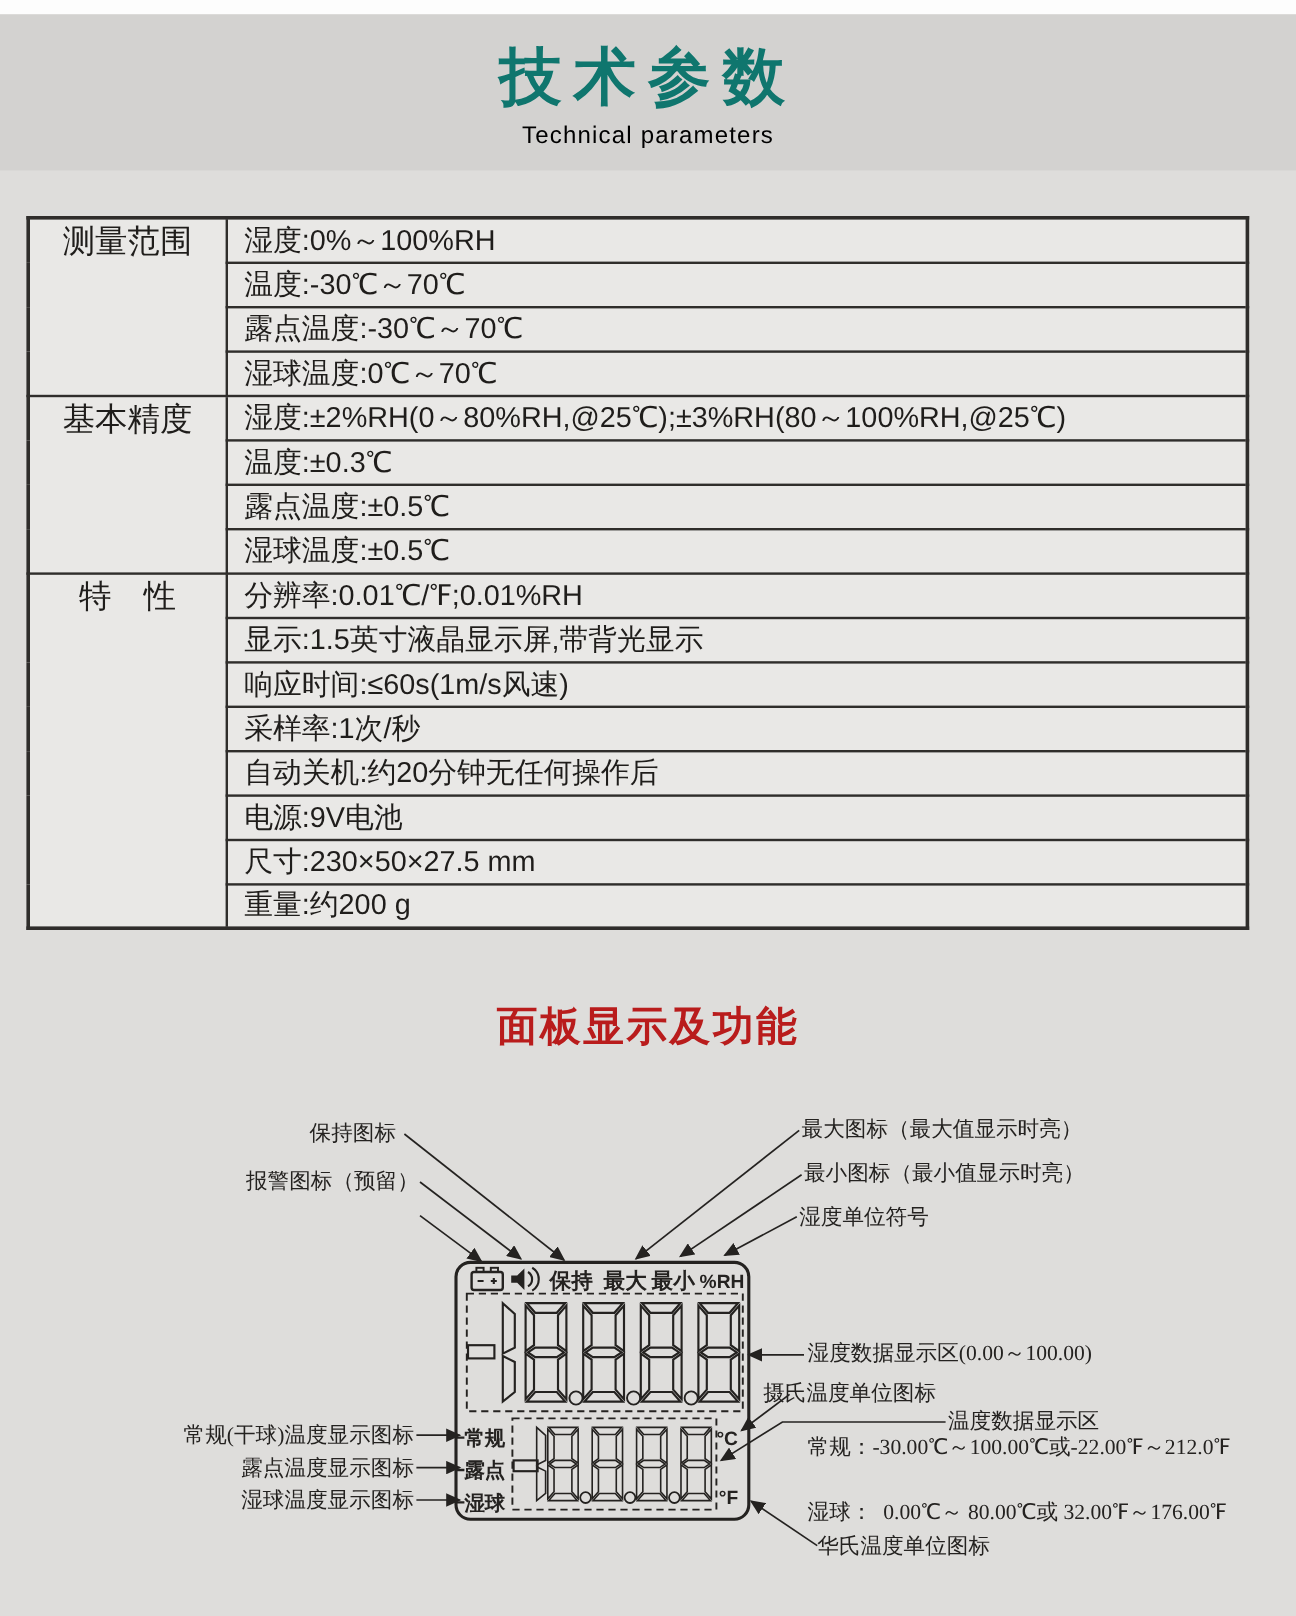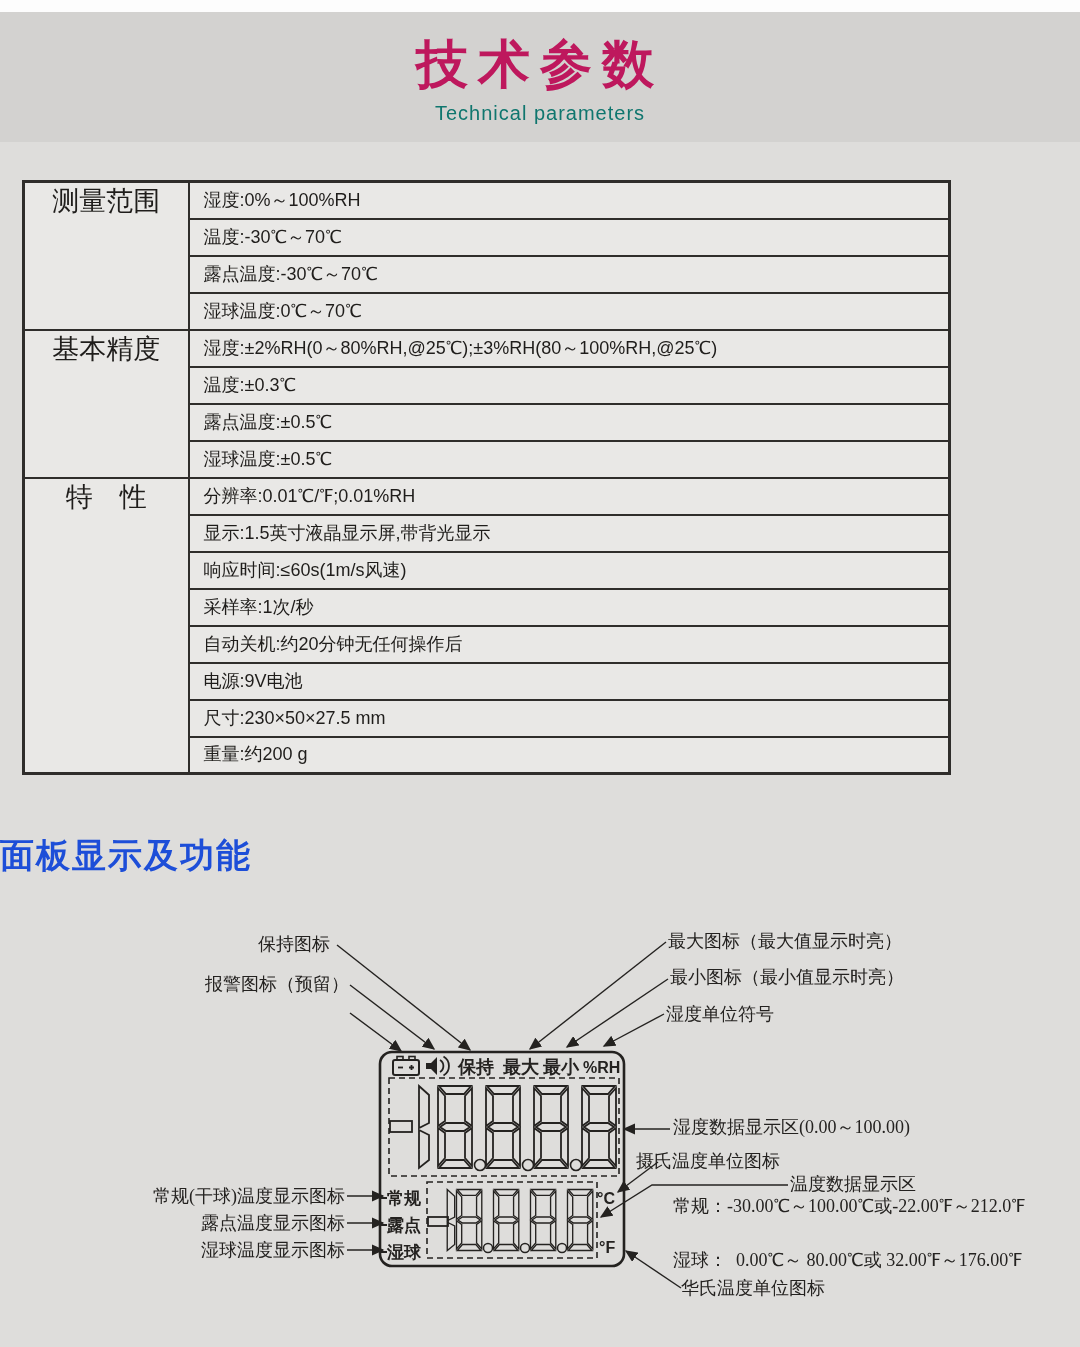--- a/index.html
+++ b/index.html
@@ -4,44 +4,44 @@
 <style>
   html,body{margin:0;padding:0;}
   body{
     width:1080px;height:1347px;position:relative;overflow:hidden;
     background:#dedddb;
     font-family:"Liberation Sans", sans-serif;
     color:#1f1d1b;
   }
   .top-strip{position:absolute;left:0;top:0;width:1080px;height:12px;background:#fdfdfd;}
   .header-band{position:absolute;left:0;top:12px;width:1080px;height:130px;background:#d3d2d0;text-align:center;}
-  .page-title{margin:0;padding-top:18px;font-size:52px;font-weight:bold;letter-spacing:10px;color:#be185d;}
-  .page-subtitle{margin:2px 0 0 0;font-size:20px;color:#0f766e;letter-spacing:1px;}
+  .page-title{margin:0;padding-top:18px;font-size:52px;font-weight:bold;letter-spacing:10px;color:#0f766e;}
+  .page-subtitle{margin:2px 0 0 0;font-size:20px;color:#000000;letter-spacing:1px;}
 
   .spec-table{
-    position:absolute;left:22px;top:180px;width:929px;
+    position:absolute;left:22px;top:180px;width:1019px;
     border-collapse:collapse;table-layout:fixed;
     background:#e9e8e6;
     padding-left:46px;
   }
   .spec-table td{
     border:2px solid #2f2d2b;
     height:37px;box-sizing:border-box;
-    font-size:18px;font-weight:500;line-height:33px;
+    font-size:24px;font-weight:500;line-height:33px;
     padding:0 6px 0 14px;white-space:nowrap;overflow:hidden;
   }
   .spec-table{border:3px solid #2f2d2b;}
   .spec-table td.group{
     width:165px;text-align:center;vertical-align:top;
     padding:0;line-height:37px;font-size:27px;
   }
 
   .section-title{
     position:absolute;left:0;top:833px;width:1080px;
-    text-align:left;font-size:34px;font-weight:bold;color:#1d4ed8;letter-spacing:2px;
+    text-align:center;font-size:34px;font-weight:bold;color:#b91c1c;letter-spacing:2px;
   }
 
   .diagram{position:absolute;left:0;top:900px;width:1080px;height:447px;}
   .diagram svg.overlay{position:absolute;left:0;top:0;}
   .callout{
     position:absolute;font-family:"Liberation Serif", serif;
     font-size:18px;color:#242220;white-space:pre;line-height:20px;
   }
   .callout.ralign{text-align:right;}
   .lcd-svg{position:absolute;left:376px;top:148px;}

